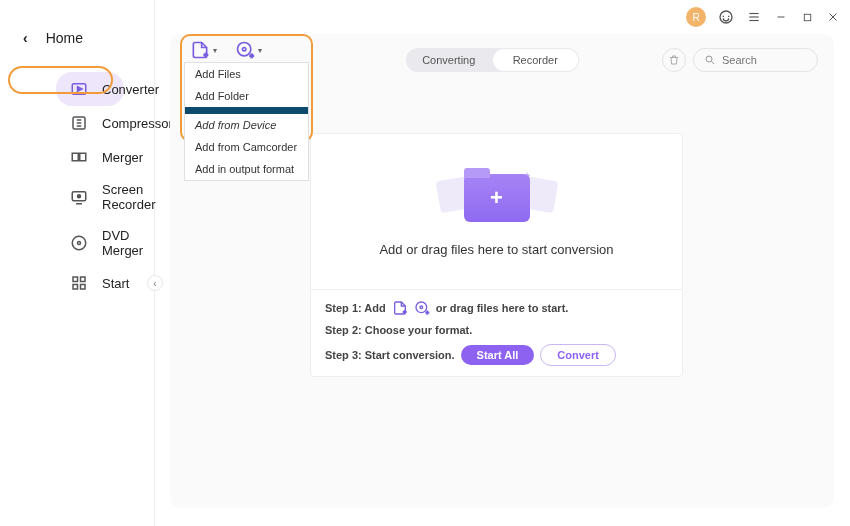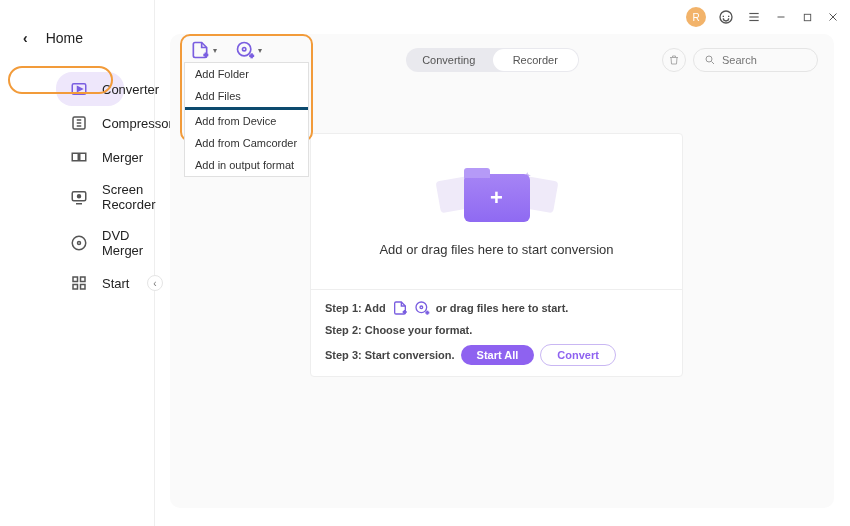--- a/index.html
+++ b/index.html
@@ -37,21 +37,21 @@
   .seg > div { flex:1; display:flex; align-items:center; justify-content:center; font-size:11px; color:#555; cursor:pointer; }
   .seg .right { background:#fff; border-radius:12px; margin:1px; }
 
   .trash { position:absolute; right:148px; top:14px; width:24px; height:24px; border:1px solid #e5e5e5; border-radius:12px; display:flex; align-items:center; justify-content:center; color:#999; cursor:pointer; }
   .search { position:absolute; right:16px; top:14px; width:125px; height:24px; border:1px solid #e5e5e5; border-radius:12px; display:flex; align-items:center; padding:0 10px; gap:6px; }
   .search input { border:none; outline:none; background:transparent; font-size:11px; width:80px; color:#333; }
 
   
   .dropdown { position:absolute; left:14px; top:28px; width:125px; background:#fff; border:1px solid #e0e0e0; z-index:6; font-size:11px; }
   .dropdown .ditem { padding:5px 10px; color:#333; cursor:pointer; }
-  .dropdown .sep { border-top:3px solid #0c4a6e; }
+  .dropdown .sep { border-top:7px solid #0c4a6e;font-style:italic; }
 
   
   .center-card { position:absolute; left:140px; top:99px; width:373px; height:244px; background:#fff; border:1px solid #eee; border-radius:4px; }
   .drop-area { height:155px; display:flex; flex-direction:column; align-items:center; justify-content:center; gap:12px; }
   .folder-wrap { position:relative; width:110px; height:64px; display:flex; align-items:center; justify-content:center; }
   .folder { width:66px; height:48px; background:linear-gradient(#a684f5,#8f6af2); border-radius:6px; position:relative; display:flex; align-items:center; justify-content:center; }
   .folder::before { content:""; position:absolute; top:-6px; left:0; width:26px; height:10px; background:#b59af7; border-radius:3px 3px 0 0; }
   .folder .plus { color:#fff; font-size:22px; font-weight:bold; }
   .ghost-l, .ghost-r { position:absolute; width:40px; height:32px; background:#efeaf9; border-radius:4px; top:12px; }
   .ghost-l { left:-4px; transform:rotate(-10deg); }
@@ -199,22 +199,22 @@
             <circle cx="11" cy="11" r="8"></circle>
             <circle cx="11" cy="11" r="2"></circle>
             <line x1="17" y1="19" x2="23" y2="19" stroke-width="3"></line>
             <line x1="20" y1="16" x2="20" y2="22" stroke-width="3"></line>
           </svg>
         <span class="caret">▾</span>
       </div>
     </div>
 
     <div class="dropdown">
+      <div class="ditem">Add Files</div>
       <div class="ditem">Add Folder</div>
-      <div class="ditem">Add Files</div>
       <div class="ditem sep">Add from Device</div>
       <div class="ditem">Add from Camcorder</div>
       <div class="ditem">Add in output format</div>
     </div>
 
     <div class="seg">
       <div>Converting</div>
       <div class="right">Recorder</div>
     </div>
 

